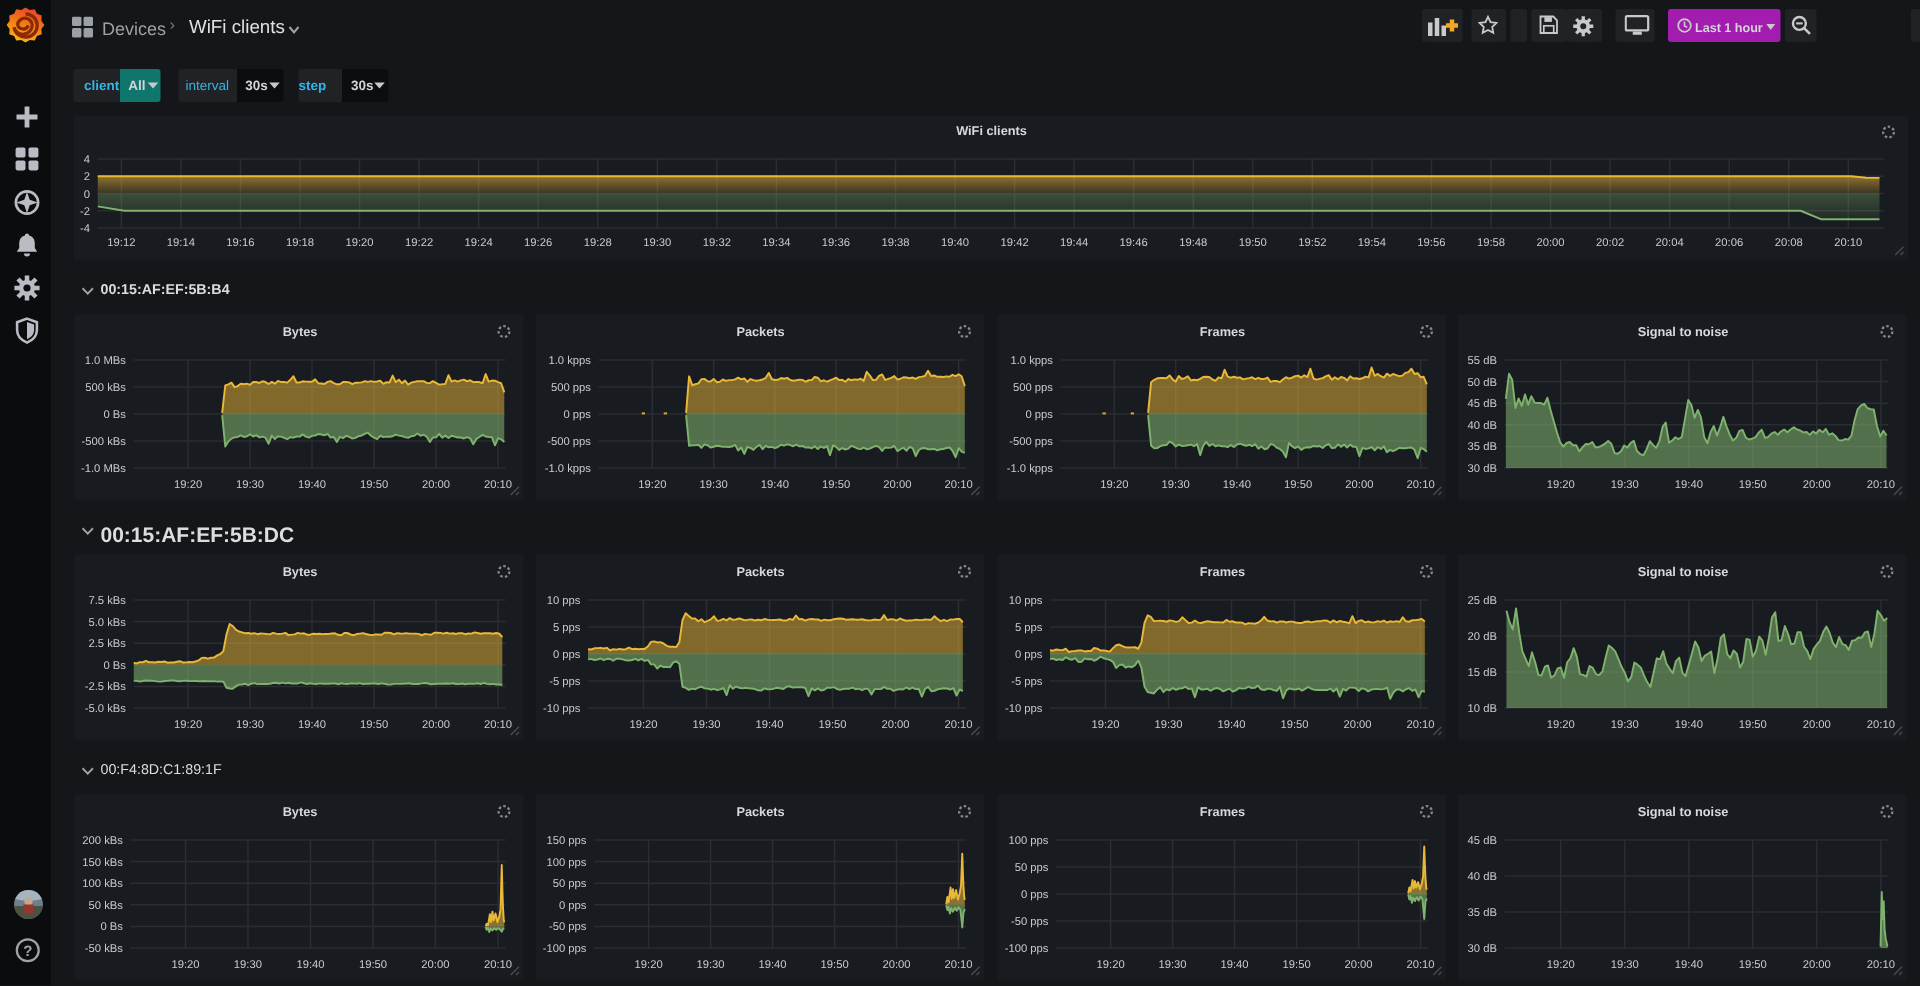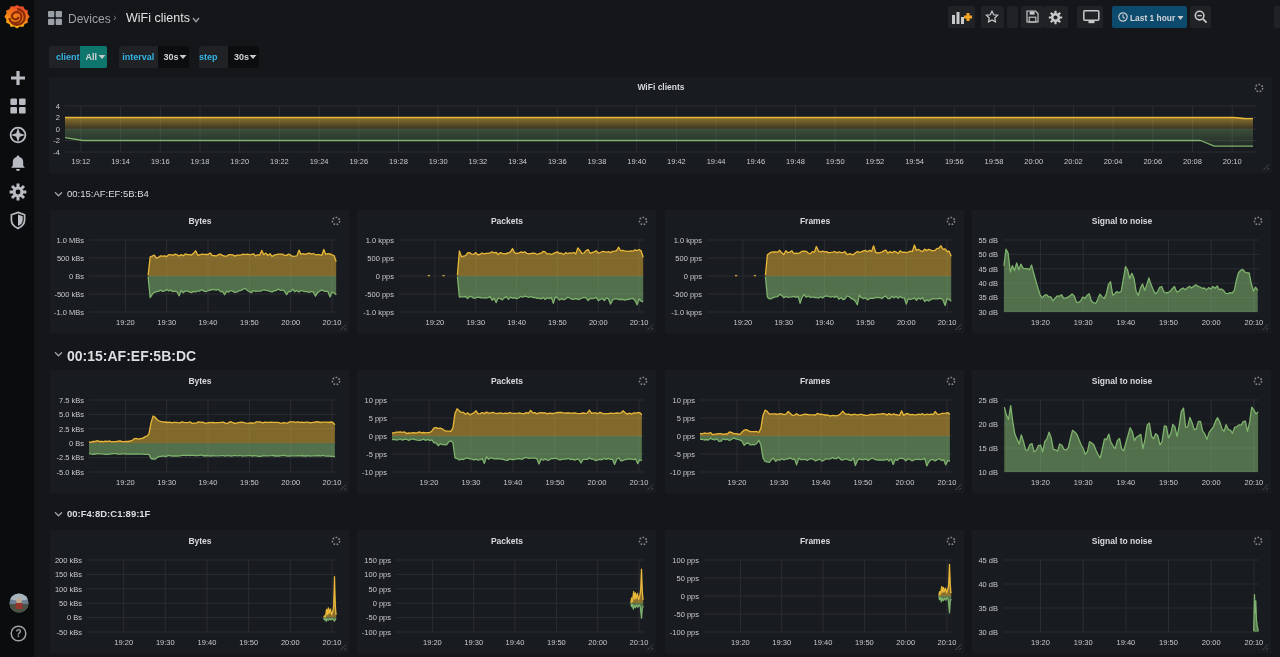--- a/index.html
+++ b/index.html
@@ -113,21 +113,21 @@
       </g>
       <circle cx="7.5" cy="7.5" r="2" fill="#202226"></circle>
     </svg>
   </div>
 <div style="position:absolute;left:1077px;top:6px;width:26px;height:22px;background:#202226;border-radius:2px">
     <svg width="17" height="14" style="position:absolute;left:6px;top:4px">
       <rect x="0.8" y="0.8" width="15" height="9.5" rx="1" fill="none" stroke="#c8c9cb" stroke-width="1.5"></rect>
       <rect x="5.5" y="11" width="6" height="2.2" fill="#c8c9cb"></rect>
     </svg>
   </div>
-<div style="position:absolute;left:1112px;top:6px;width:75px;height:22px;background:#0c4a6e;border-radius:2px">
+<div style="position:absolute;left:1112px;top:6px;width:75px;height:22px;background:#a21caf;border-radius:2px">
     <svg width="10" height="10" style="position:absolute;left:6px;top:6px">
       <circle cx="5" cy="5" r="4.2" fill="none" stroke="#c8c9cb" stroke-width="1.2"></circle>
       <path d="M5 2.4 V5.3 L6.8 6.2" fill="none" stroke="#c8c9cb" stroke-width="1.1"></path>
     </svg>
     <div style="position:absolute;left:18px;top:6.5px;font-size:8.4px;font-weight:bold;color:#d3d4d6;white-space:nowrap">Last 1 hour</div>
     <svg width="7" height="6" style="position:absolute;left:65px;top:8.5px">
       <path d="M0.5 1 L3.5 5 L6.5 1" fill="#c8c9cb"></path>
     </svg>
   </div>
 <div style="position:absolute;left:1190px;top:6px;width:21px;height:22px;background:#202226;border-radius:2px">
@@ -154,49 +154,49 @@
 <div style="position:absolute;left:48.5px;top:46px;height:22px">
     <div style="position:absolute;left:0;top:0;width:31px;height:22px;background:#202226;border-radius:2px 0 0 2px;color:#33b5e5;font-size:9px;font-weight:bold;line-height:22px;text-align:right">client</div>
     <div style="position:absolute;left:31px;top:0;width:27px;height:22px;background:#0f766e;border-radius:0 2px 2px 0">
       <div style="position:absolute;left:6px;top:0;font-size:9px;font-weight:bold;color:#d3d4d6;line-height:22px">All</div>
       <svg width="8" height="6" style="position:absolute;left:18px;top:8px">
         <path d="M0.5 1 L4 5 L7.5 1" fill="#c8c9cb"></path>
       </svg>
     </div>
   </div>
 <div style="position:absolute;left:119px;top:46px;height:22px">
-    <div style="position:absolute;left:0;top:0;width:38.5px;height:22px;background:#202226;border-radius:2px 0 0 2px;color:#33b5e5;font-size:9px;font-weight:bold;line-height:22px;text-align:center">interval</div>
+    <div style="position:absolute;left:0;top:0;width:38.5px;height:22px;background:#202226;border-radius:2px 0 0 2px;color:#33b5e5;font-size:9px;font-weight:normal;line-height:22px;text-align:center">interval</div>
     <div style="position:absolute;left:38.5px;top:0;width:31px;height:22px;background:#0c0d0f;border-radius:0 2px 2px 0">
       <div style="position:absolute;left:6px;top:0;font-size:9px;font-weight:bold;color:#d3d4d6;line-height:22px">30s</div>
       <svg width="8" height="6" style="position:absolute;left:21px;top:8px">
         <path d="M0.5 1 L4 5 L7.5 1" fill="#c8c9cb"></path>
       </svg>
     </div>
   </div>
 <div style="position:absolute;left:199px;top:46px;height:22px">
     <div style="position:absolute;left:0;top:0;width:29px;height:22px;background:#202226;border-radius:2px 0 0 2px;color:#33b5e5;font-size:9px;font-weight:bold;line-height:22px;">step</div>
     <div style="position:absolute;left:29px;top:0;width:31px;height:22px;background:#0c0d0f;border-radius:0 2px 2px 0">
       <div style="position:absolute;left:6px;top:0;font-size:9px;font-weight:bold;color:#d3d4d6;line-height:22px">30s</div>
       <svg width="8" height="6" style="position:absolute;left:21px;top:8px">
         <path d="M0.5 1 L4 5 L7.5 1" fill="#c8c9cb"></path>
       </svg>
     </div>
   </div>
 <svg width="9" height="7" style="position:absolute;left:54px;top:191px">
     <path d="M1 1.2 L4.5 4.8 L8 1.2" fill="none" stroke="#9fa1a4" stroke-width="1.3"></path>
   </svg>
-<div style="position:absolute;left:67px;top:188px;font-size:9.5px;font-weight:normal;color:#dcdde0">00:15:AF:EF:5B:B4</div>
+<div style="position:absolute;left:67px;top:188px;font-size:9.5px;font-weight:bold;color:#dcdde0">00:15:AF:EF:5B:B4</div>
 <svg width="9" height="7" style="position:absolute;left:54px;top:351px">
     <path d="M1 1.2 L4.5 4.8 L8 1.2" fill="none" stroke="#9fa1a4" stroke-width="1.3"></path>
   </svg>
 <div style="position:absolute;left:67px;top:348px;font-size:14px;font-weight:bold;color:#dcdde0">00:15:AF:EF:5B:DC</div>
 <svg width="9" height="7" style="position:absolute;left:54px;top:511px">
     <path d="M1 1.2 L4.5 4.8 L8 1.2" fill="none" stroke="#9fa1a4" stroke-width="1.3"></path>
   </svg>
-<div style="position:absolute;left:67px;top:508px;font-size:9.5px;font-weight:bold;color:#dcdde0">00:F4:8D:C1:89:1F</div>
+<div style="position:absolute;left:67px;top:508px;font-size:9.5px;font-weight:normal;color:#dcdde0">00:F4:8D:C1:89:1F</div>
 <div class="panel" style="left:49px;top:77px;width:1223px;height:96px">
     <svg width="1223" height="96" style="position:absolute;left:0;top:0">
       <text x="612" y="13" text-anchor="middle" font-family="Liberation Sans" font-size="8.5" font-weight="bold" fill="#d8d9da">WiFi clients</text>
       <circle cx="1210" cy="11" r="3.6" fill="none" stroke="#87888b" stroke-width="1.5" stroke-dasharray="1.7 1.5"></circle>
       <line x1="16" y1="29.0" x2="1207" y2="29.0" stroke="#2a2d32" stroke-width="1"></line>
       <text x="11" y="31.7" text-anchor="end" font-family="Liberation Sans" font-size="7.5" fill="#c9cacc">4</text>
       <line x1="16" y1="40.5" x2="1207" y2="40.5" stroke="#2a2d32" stroke-width="1"></line>
       <text x="11" y="43.2" text-anchor="end" font-family="Liberation Sans" font-size="7.5" fill="#c9cacc">2</text>
       <line x1="16" y1="52.0" x2="1207" y2="52.0" stroke="#2a2d32" stroke-width="1"></line>
       <text x="11" y="54.7" text-anchor="end" font-family="Liberation Sans" font-size="7.5" fill="#c9cacc">0</text>

